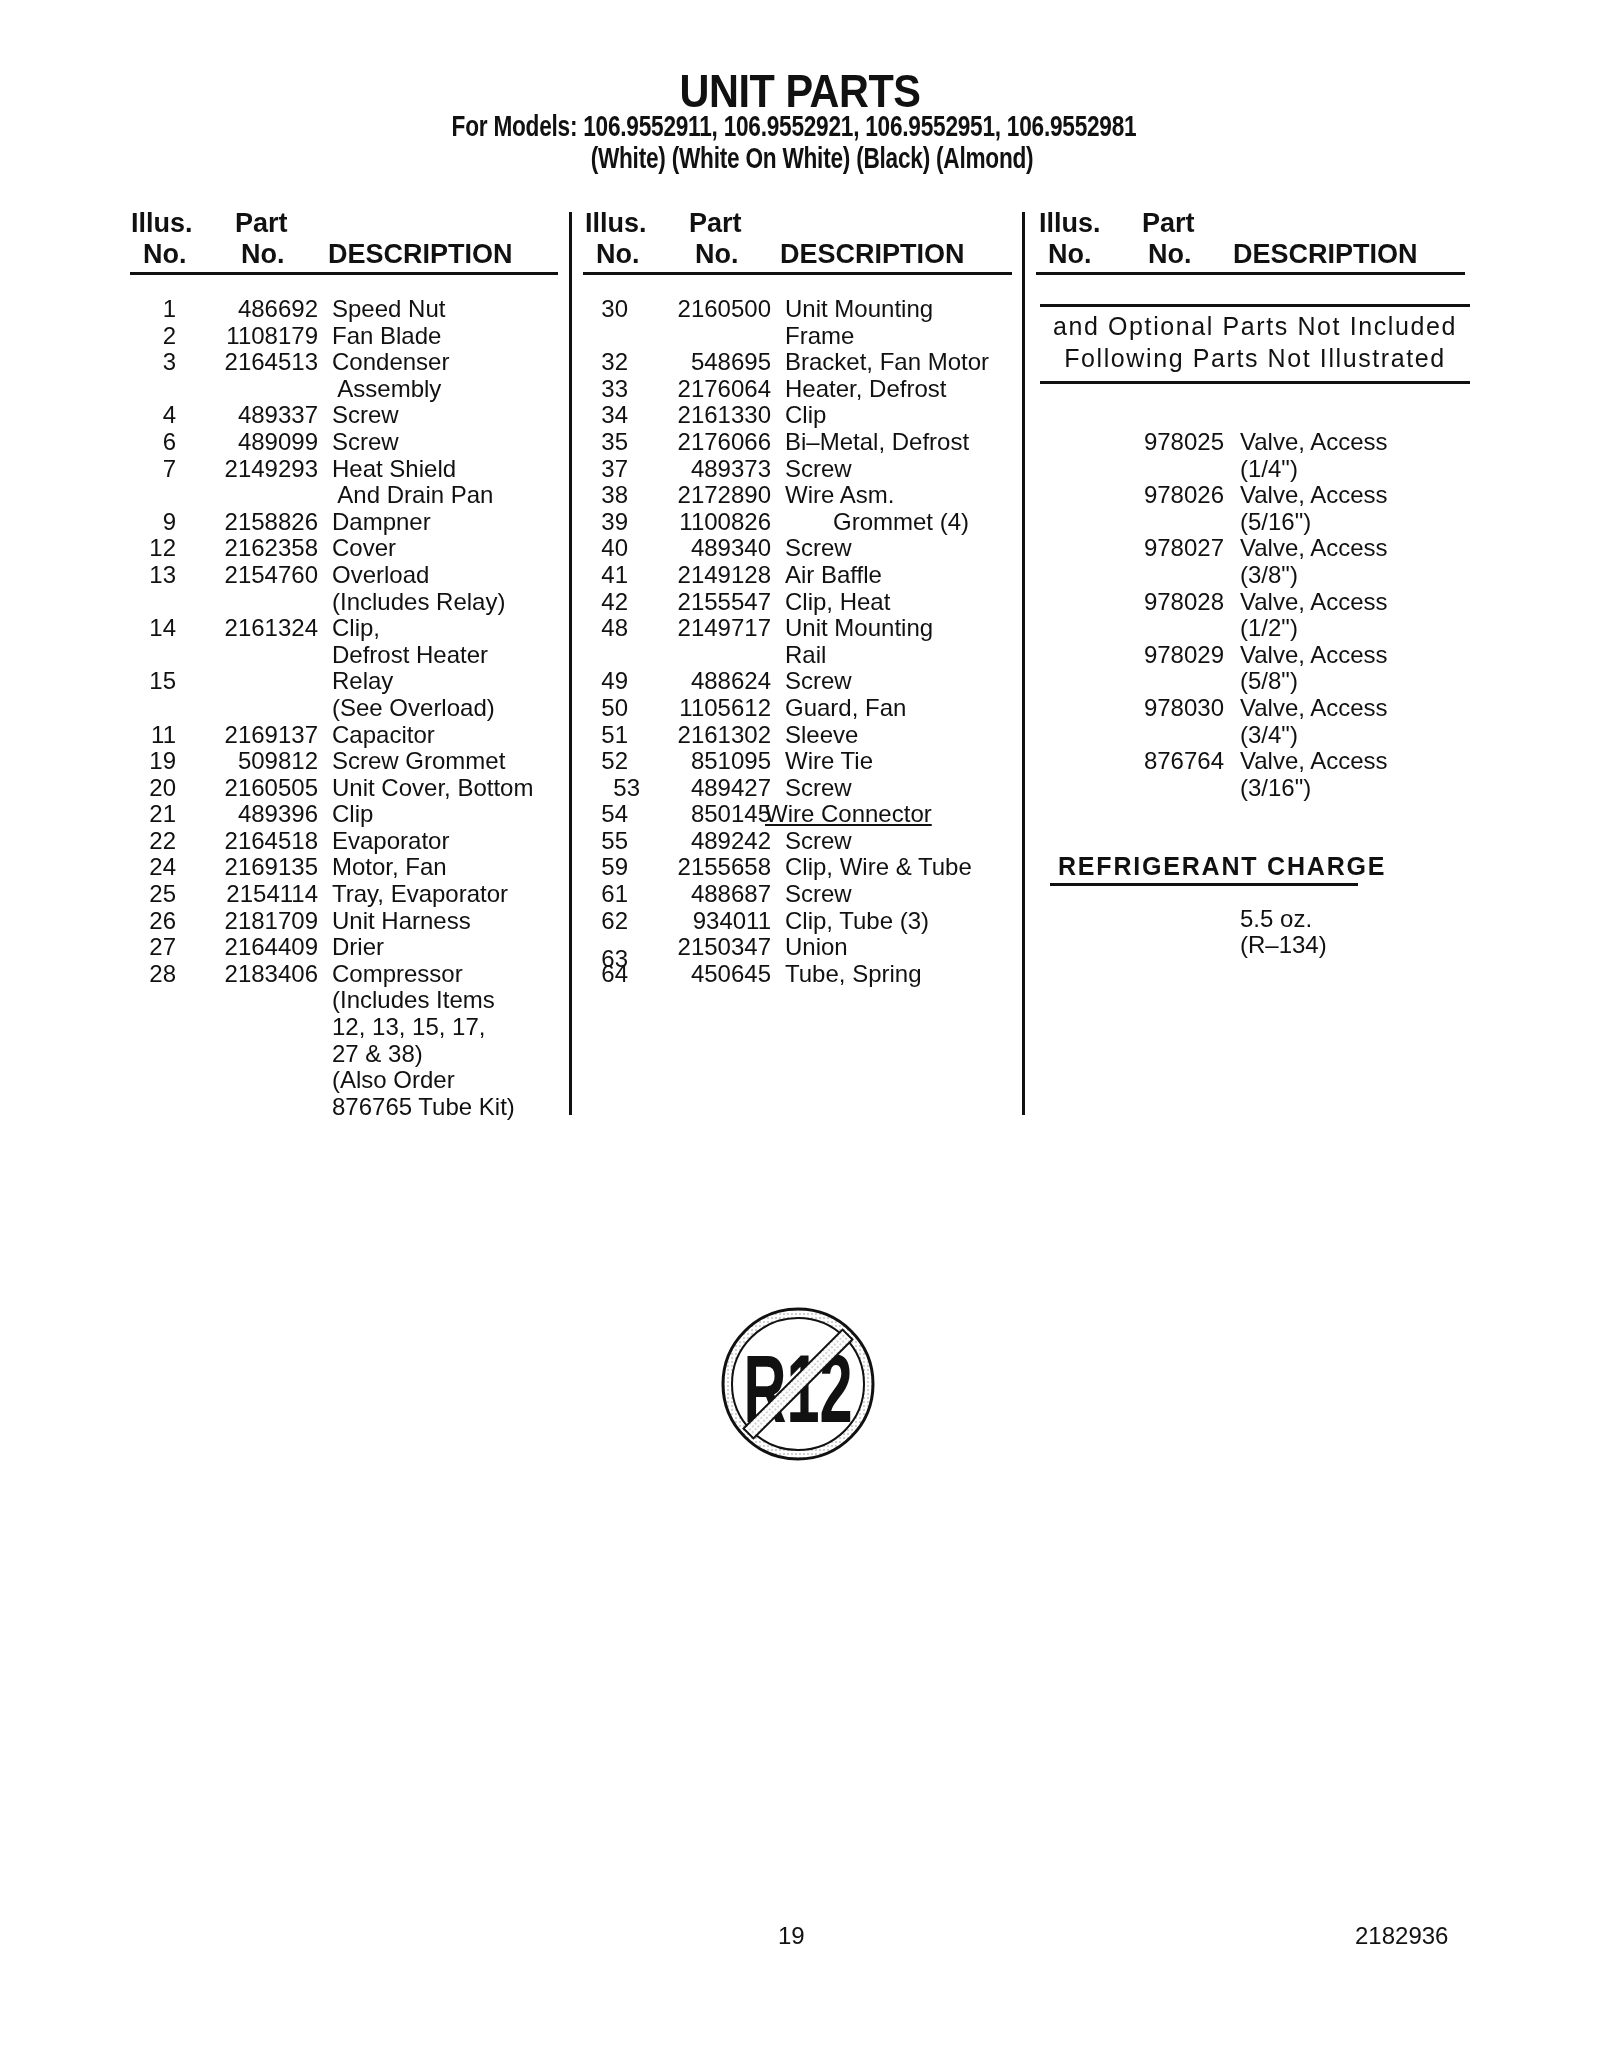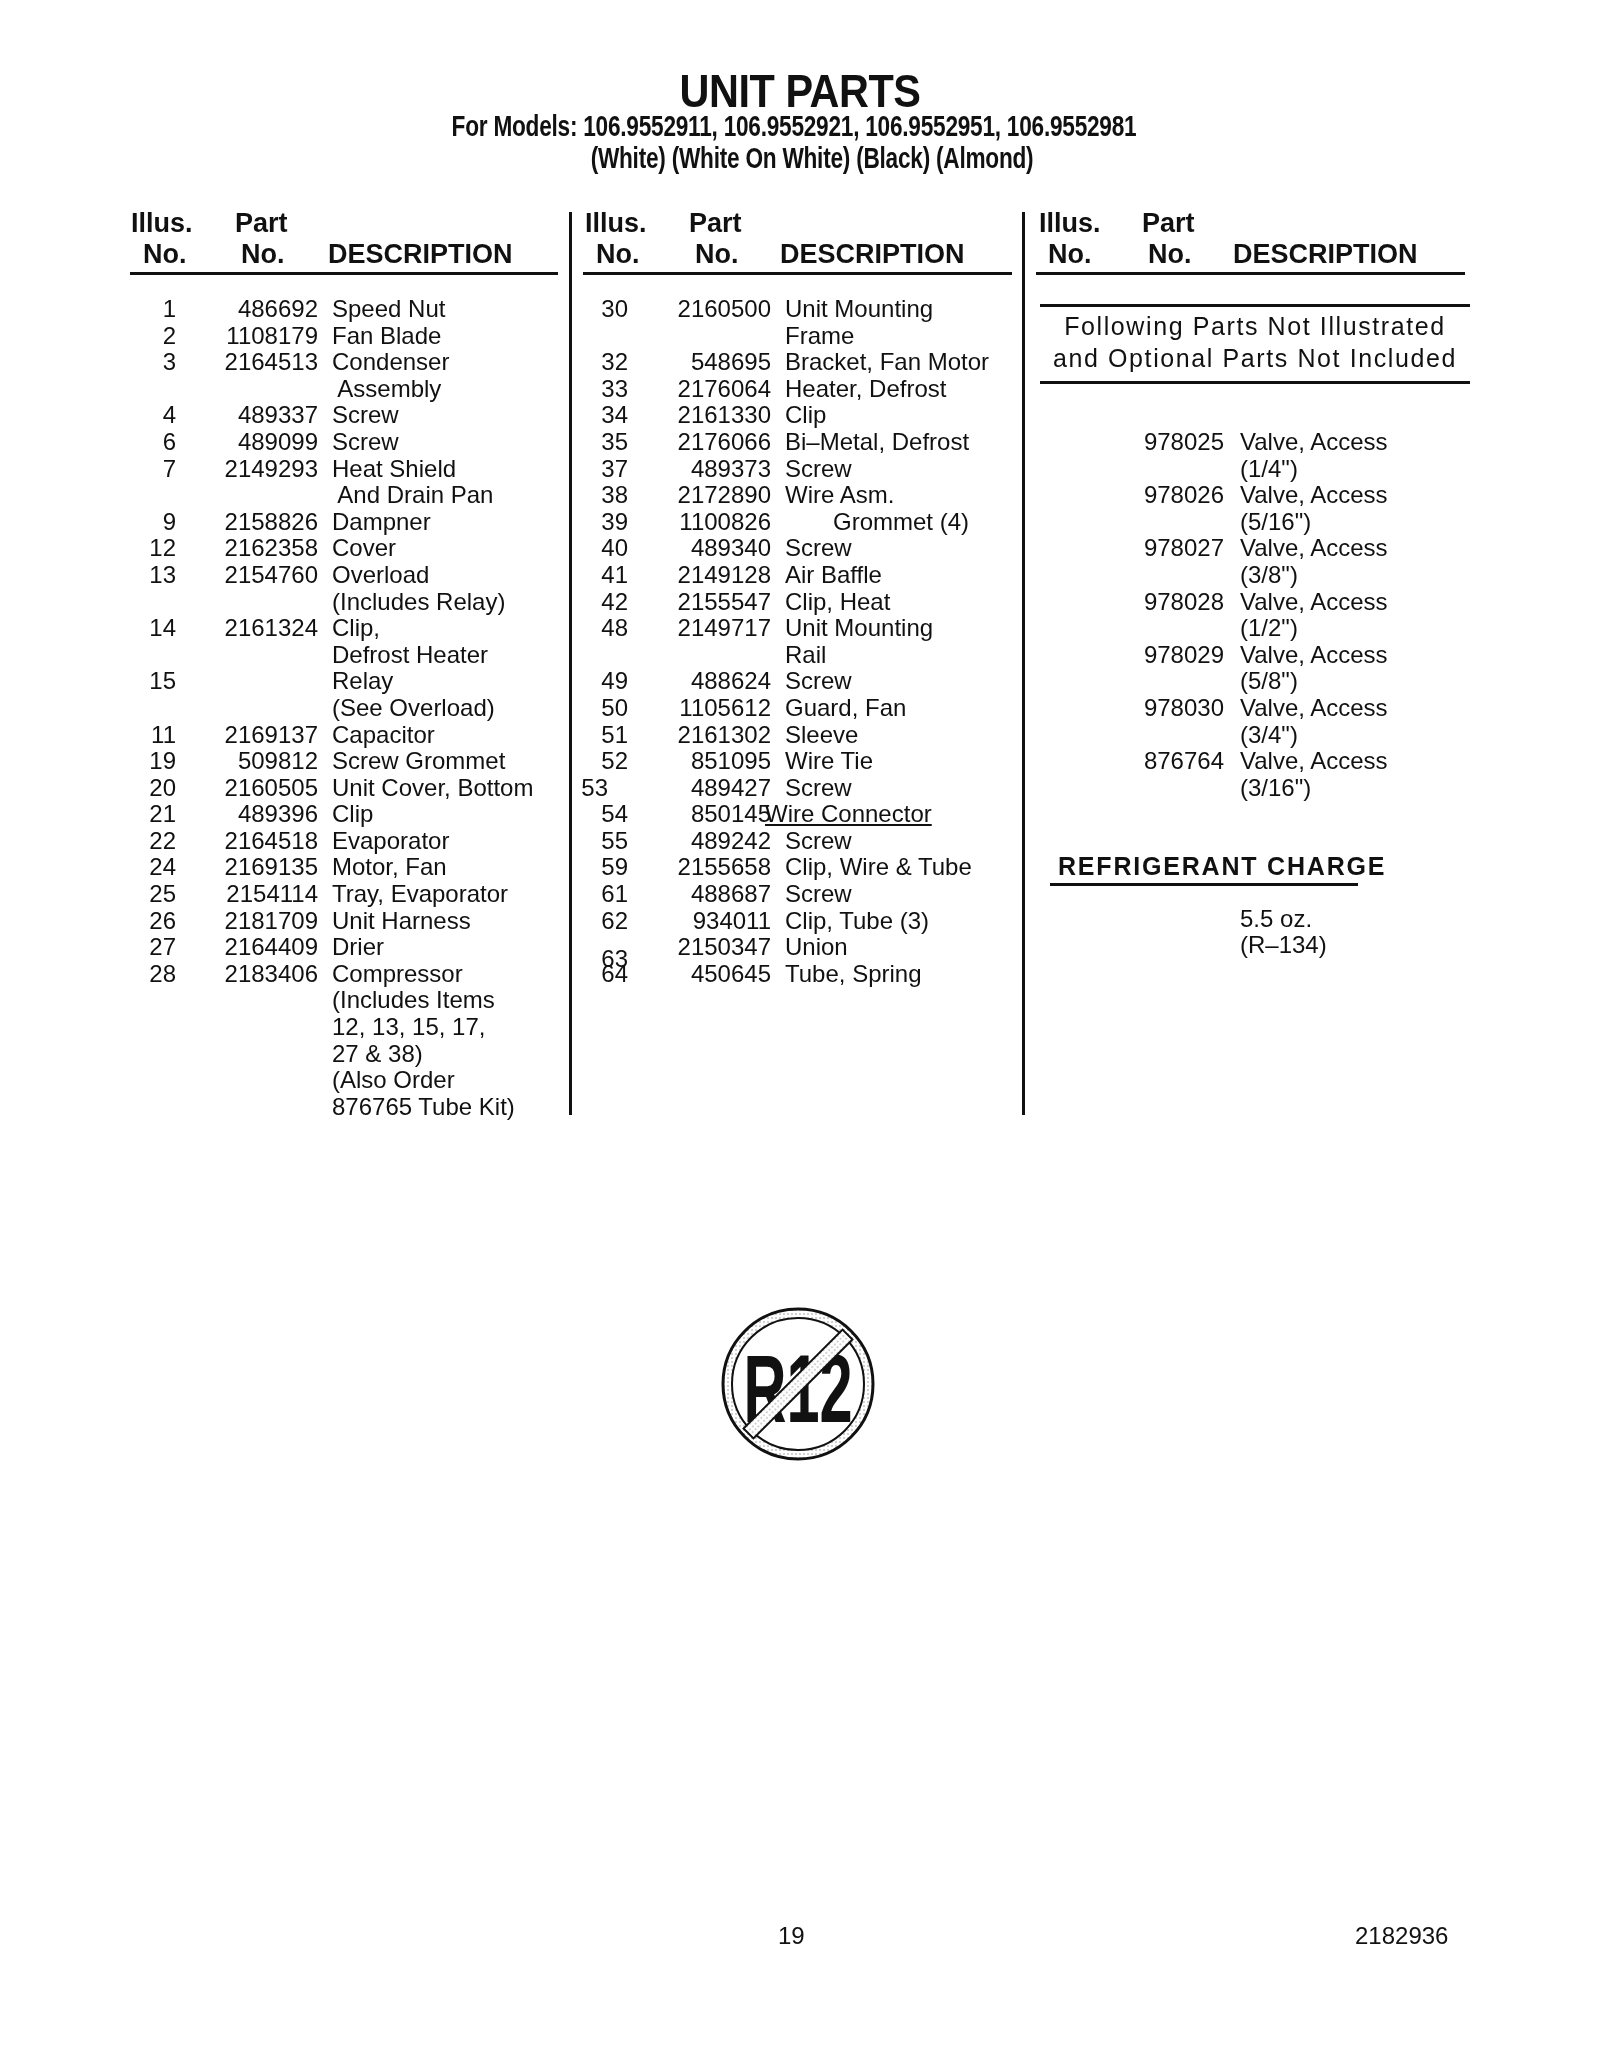--- a/index.html
+++ b/index.html
@@ -319,21 +319,21 @@
       <span class="illus" style="right: 382px;">51</span>
       <span class="part" style="right: 239px;">2161302</span>
       <span class="desc" style="left: 785px; white-space: pre;">Sleeve</span>
     </div>
     <div class="row">
       <span class="illus" style="right: 382px;">52</span>
       <span class="part" style="right: 239px;">851095</span>
       <span class="desc" style="left: 785px; white-space: pre;">Wire Tie</span>
     </div>
     <div class="row">
-      <span class="illus" style="right: 402px; text-align: center;">53</span>
+      <span class="illus" style="right: 370px; text-align: center;">53</span>
       <span class="part" style="right: 239px;">489427</span>
       <span class="desc" style="left: 785px; white-space: pre;">Screw</span>
     </div>
     <div class="row">
       <span class="illus" style="right: 382px;">54</span>
       <span class="part" style="right: 239px;">850145</span>
       <span class="desc" style="left: 765px; white-space: pre; text-decoration: underline;">Wire Connector</span>
     </div>
     <div class="row">
       <span class="illus" style="right: 382px;">55</span>
@@ -375,22 +375,22 @@
     <span style="left:1048px;top:31px;">No.</span>
     <span style="left:1142px;top:0;">Part</span>
     <span style="left:1148px;top:31px;">No.</span>
     <span style="left:1233px;top:31px;">DESCRIPTION</span>
     <div class="underline" style="left:1036px;width:429px;"></div>
   </div>
 </div>
 
 <div class="note-line" style="left:1040px;top:304px;width:430px;"></div>
 <div class="note" style="left:1030px;top:310px;width:450px;">
+  <div>and Optional Parts Not Included</div>
   <div>Following Parts Not Illustrated</div>
-  <div>and Optional Parts Not Included</div>
 </div>
 <div class="note-line" style="left:1040px;top:381px;width:430px;"></div>
 
 <div class="rows" id="rows-2" style="left:0;top:429px;width:1500px;">
     <div class="row">
       <span class="part" style="right: 276px;">978025</span>
       <span class="desc" style="left: 1240px; white-space: pre;">Valve, Access</span>
     </div>
     <div class="row">
       <span class="part" style="right: 276px;"></span>

